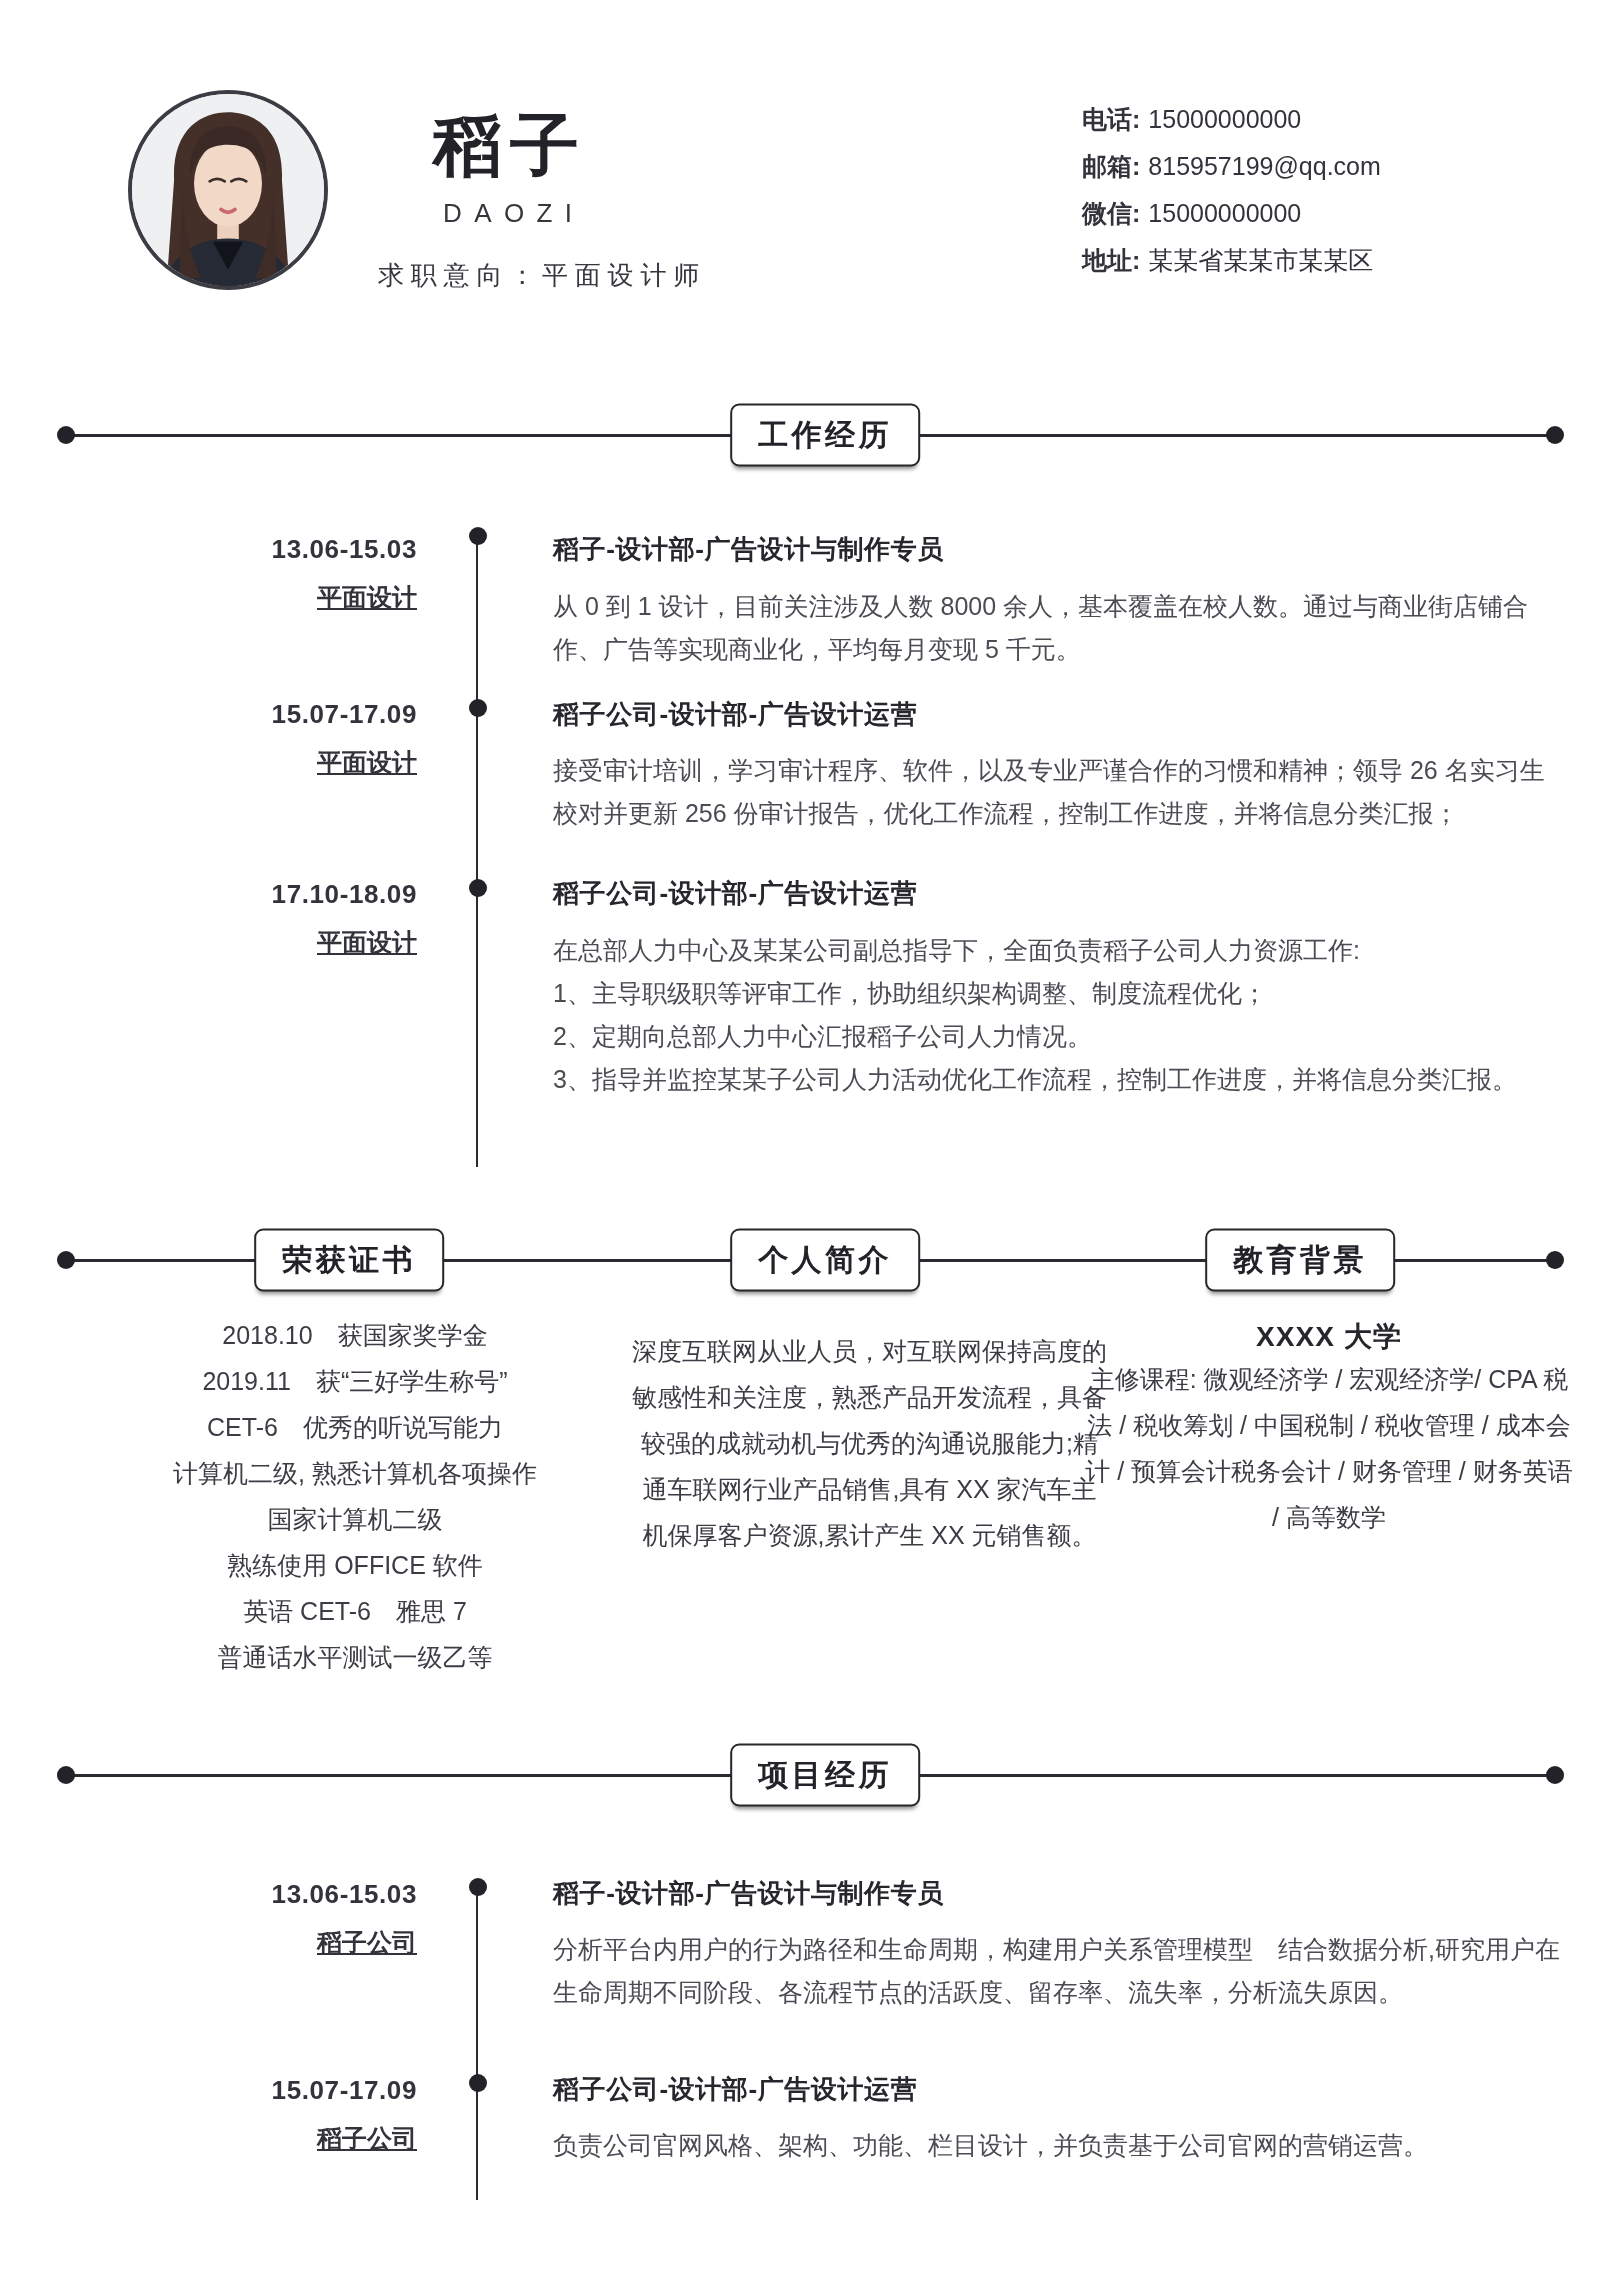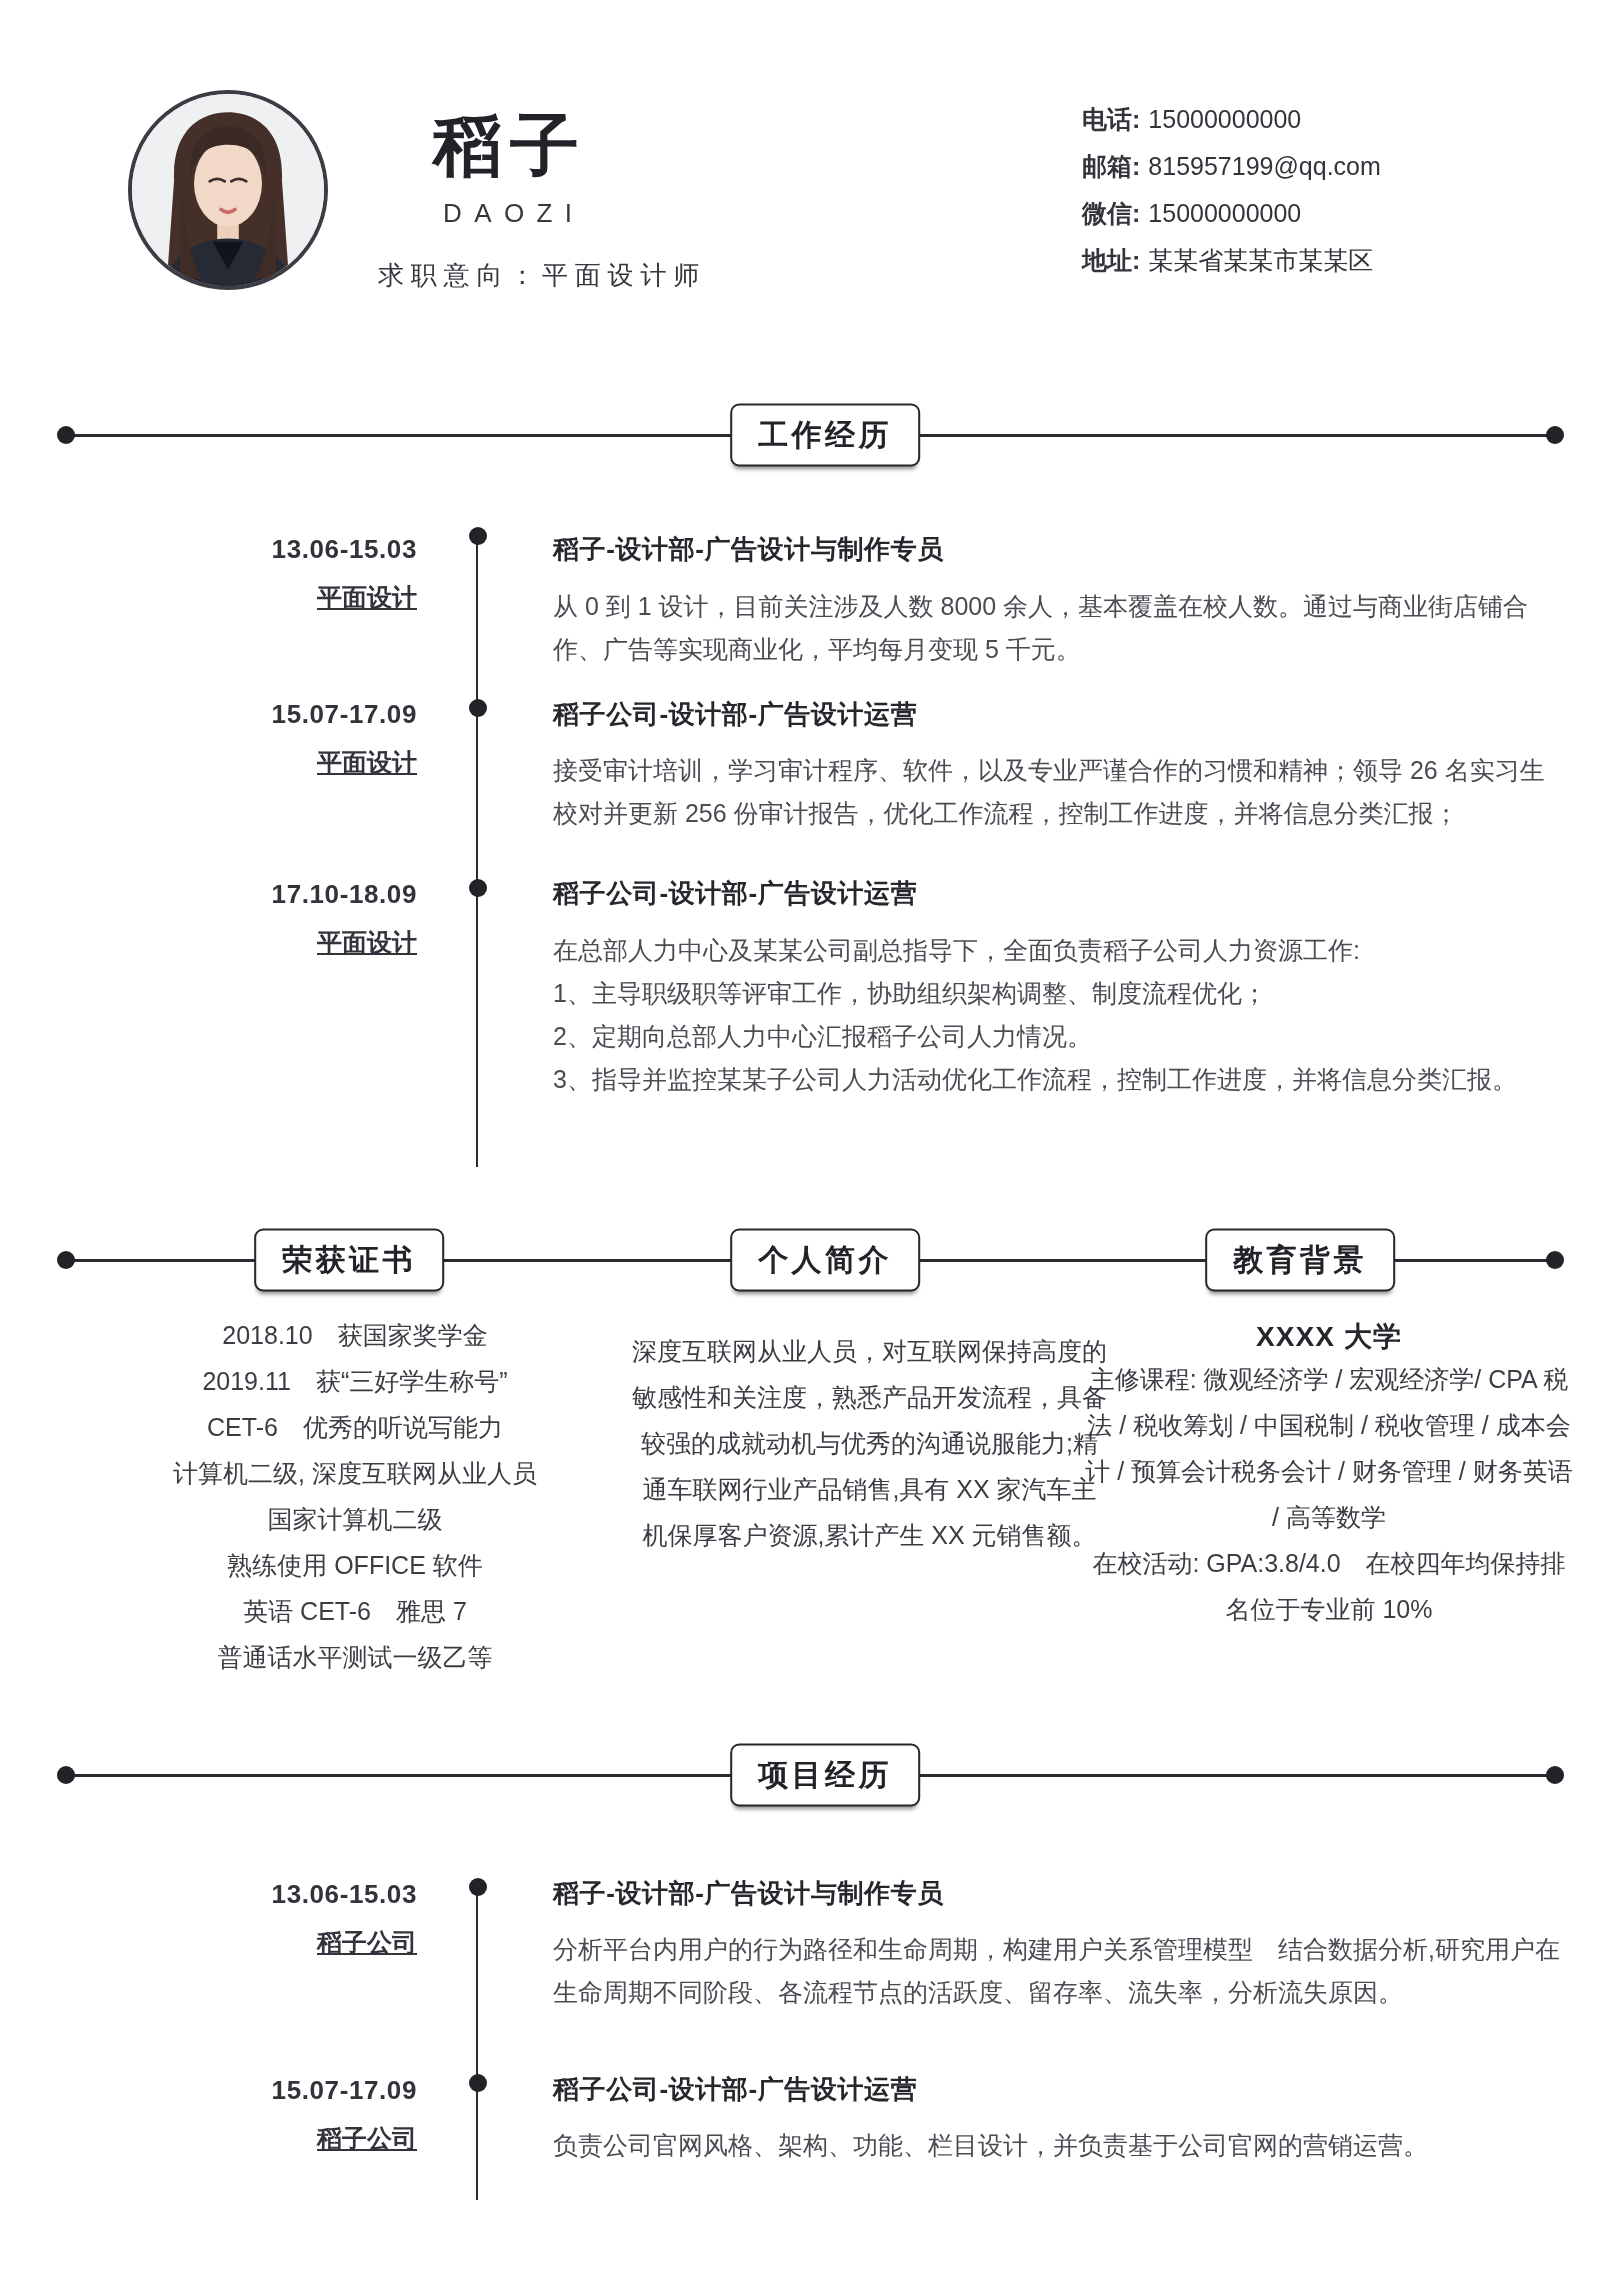--- a/index.html
+++ b/index.html
@@ -131,33 +131,32 @@
   <div class="end-dot" style="left:57px;top:1251px;"></div>
   <div class="end-dot" style="left:1546px;top:1251px;"></div>
   <div class="sec-box" style="left:349px;top:1260px;text-align:center;">荣获证书</div>
   <div class="sec-box" style="left:825px;top:1260px;">个人简介</div>
   <div class="sec-box" style="left:1300px;top:1260px;">教育背景</div>
 
   <div class="col col-certs">
     <div class="cert-item">2018.10　获国家奖学金</div>
     <div class="cert-item">2019.11　获“三好学生称号”</div>
     <div class="cert-item">CET-6　优秀的听说写能力</div>
-    <div class="cert-item">计算机二级, 深度互联网从业人员</div>
+    <div class="cert-item">计算机二级, 熟悉计算机各项操作</div>
     <div class="cert-item">国家计算机二级</div>
     <div class="cert-item">熟练使用 OFFICE 软件</div>
     <div class="cert-item">英语 CET-6　雅思 7</div>
     <div class="cert-item">普通话水平测试一级乙等</div>
   </div>
 
   <div class="col col-profile">深度互联网从业人员，对互联网保持高度的敏感性和关注度，熟悉产品开发流程，具备较强的成就动机与优秀的沟通说服能力;精通车联网行业产品销售,具有 XX 家汽车主机保厚客户资源,累计产生 XX 元销售额。</div>
 
   <div class="col col-edu">
     <div class="edu-school">XXXX 大学</div>
     <div class="edu-text">主修课程: 微观经济学 / 宏观经济学/ CPA 税法 / 税收筹划 / 中国税制 / 税收管理 / 成本会计 / 预算会计税务会计 / 财务管理 / 财务英语 / 高等数学</div>
-    <div class="edu-text">在校活动: GPA:3.8/4.0　在校四年均保持排名位于专业前 10%</div>
   </div>
 
   <div class="sec-line" style="top:1774px;"></div>
   <div class="end-dot" style="left:57px;top:1766px;"></div>
   <div class="end-dot" style="left:1546px;top:1766px;"></div>
   <div class="sec-box" style="left:825px;top:1775px;">项目经历</div>
 
   <div class="vline" style="top:1887px;height:313px;"></div>
   <div class="tdot" style="top:1878px;"></div>
   <div class="tdot" style="top:2074px;"></div>

